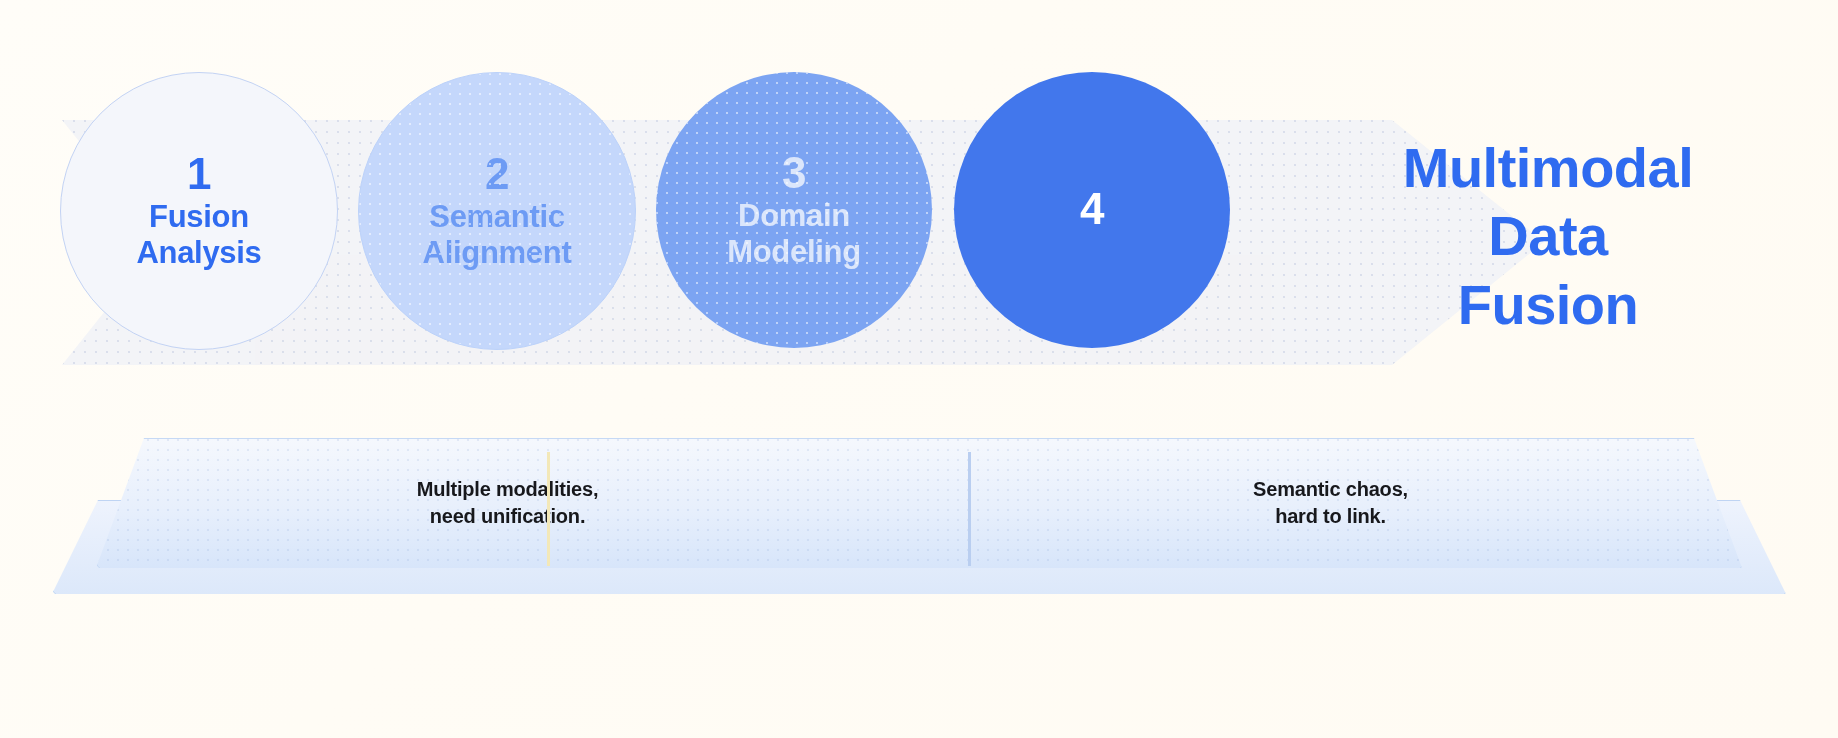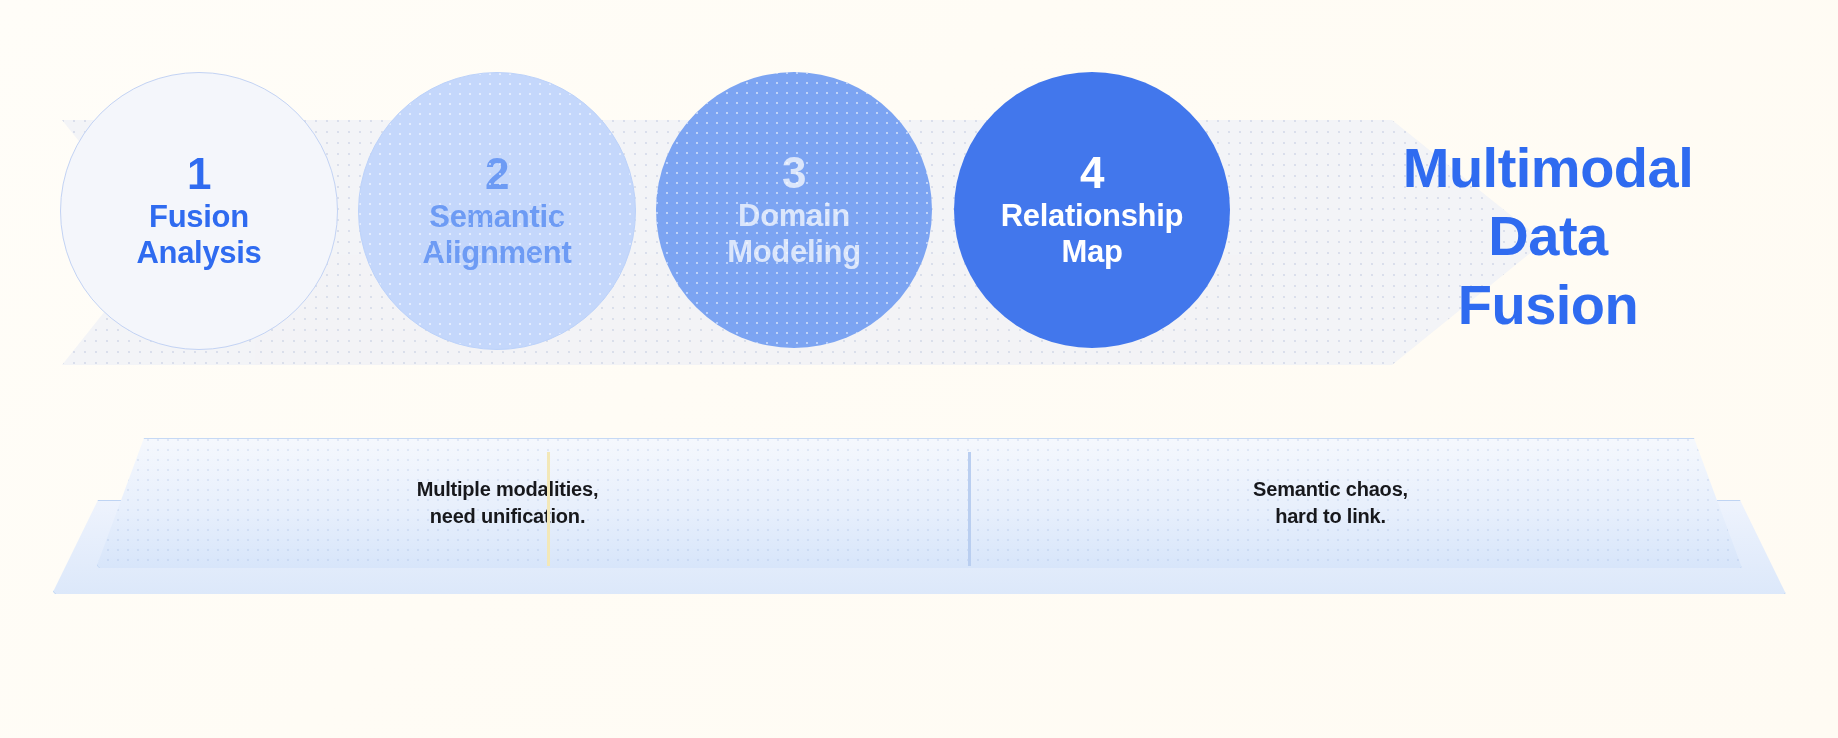--- a/index.html
+++ b/index.html
@@ -218,22 +218,20 @@
   <div class="circle c3">
     <div class="texture"></div>
     <div class="num">3</div>
     <div class="label">Domain
 Modeling</div>
   </div>
 
   <div class="circle c4">
     <div class="texture"></div>
     <div class="num">4</div>
-    <div class="label">Relationship
-Map</div>
   </div>
 
   <div class="headline">Multimodal
 Data
 Fusion</div>
 
   <div class="banner-shadow"></div>
 
   <div class="banner">
     <div class="banner-dots"></div>

